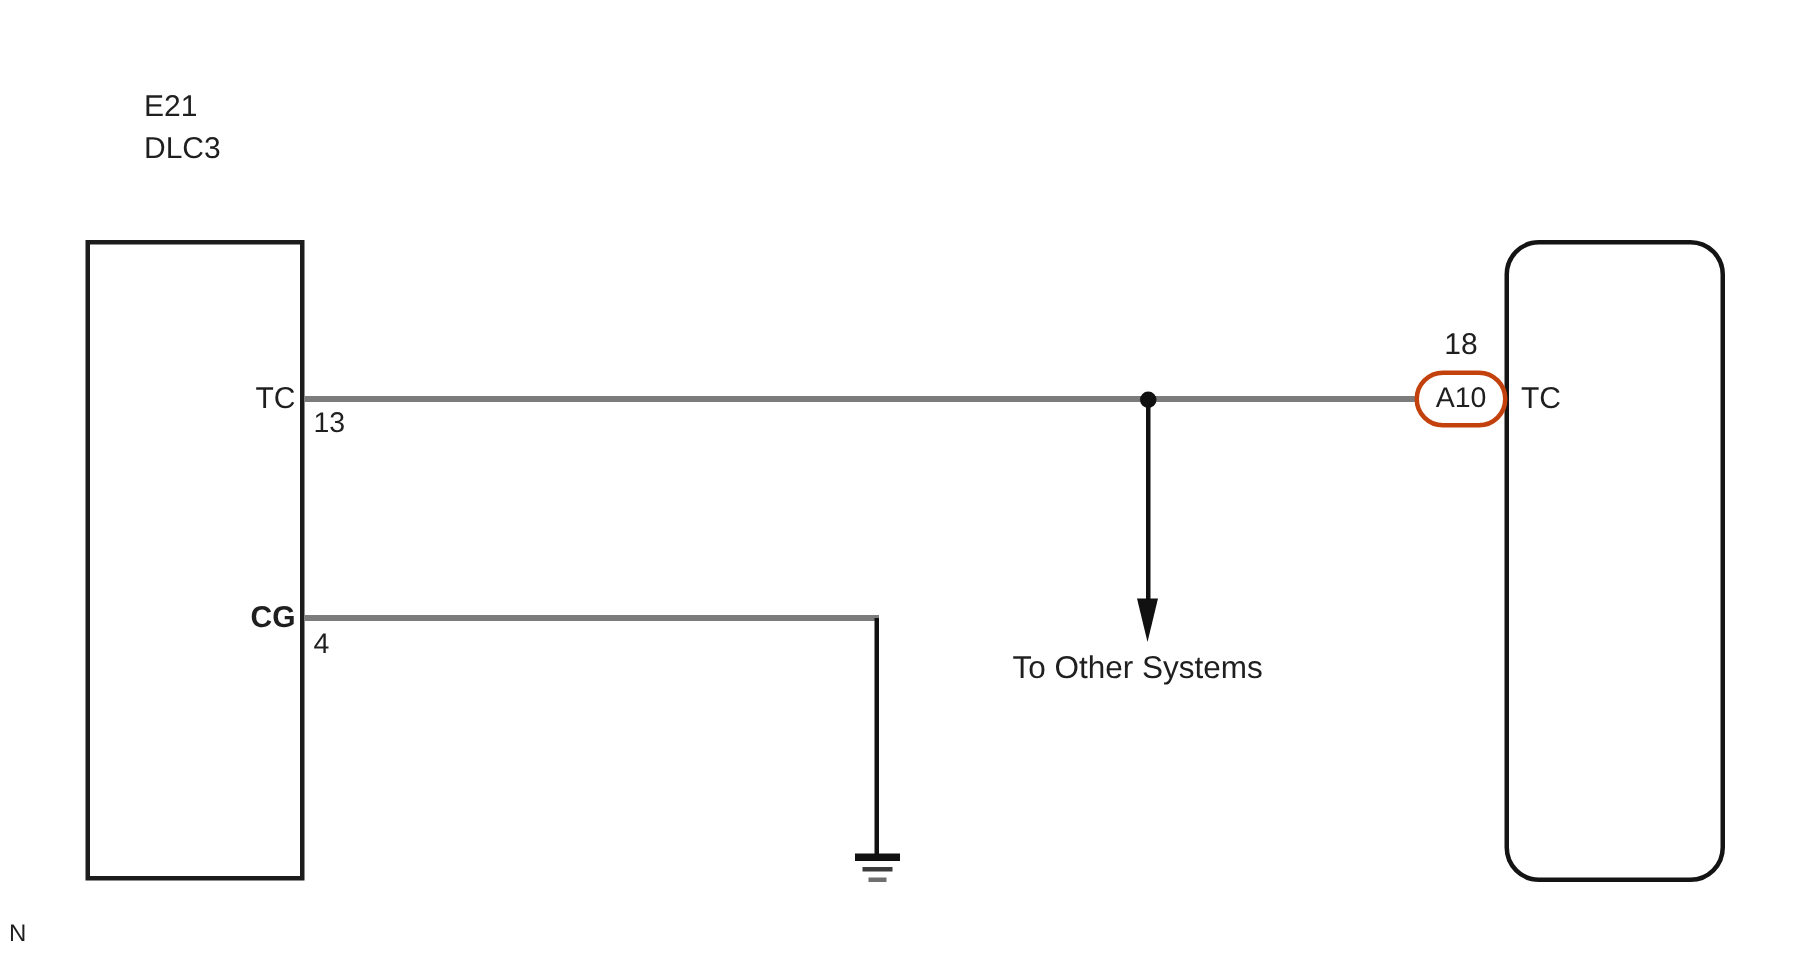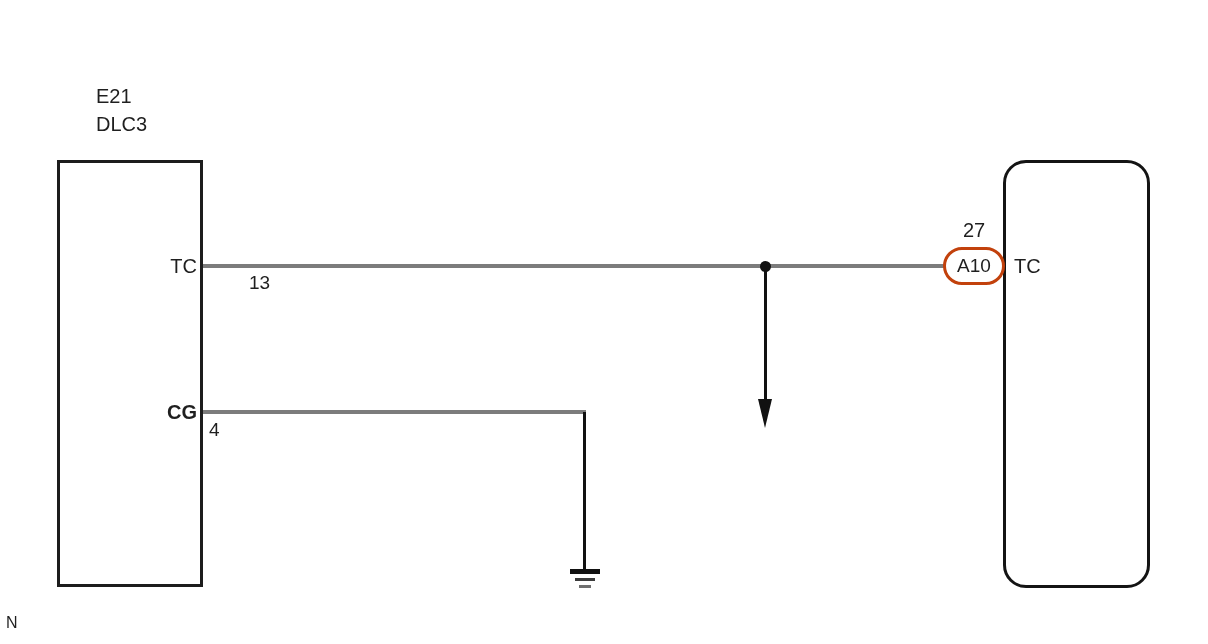--- a/index.html
+++ b/index.html
@@ -26,24 +26,24 @@
   .pin-num { font-size: 19px; line-height: 20px; }
 
   
   .dlc3-box {
     left: 57px; top: 160px;
     width: 146px; height: 427px;
     border: 3px solid #1c1c1c;
     box-sizing: border-box;
     background: #ffffff;
   }
-  .e21-label { left: 96px; top: 57px; line-height: 28px; margin-top: 25px; }
+  .e21-label { left: 96px; top: 57px; line-height: 28px; }
 
   .tc-pin-label { left: 96px; top: 255px; width: 101px; text-align: right; }
-  .tc-pin-num   { left: 209px; top: 273px; margin-left: 40px; }
+  .tc-pin-num   { left: 209px; top: 273px; }
   .cg-pin-label { left: 96px; top: 401px; width: 101px; text-align: right; font-weight: bold; }
   .cg-pin-num   { left: 209px; top: 420px; }
 
   
   .wire { background: #7c7c7c; }
   .tc-wire { left: 203px; top: 264px; width: 743px; height: 4px; }
   .cg-wire { left: 203px; top: 410px; width: 383px; height: 4px; }
 
   .junction-dot {
     left: 760px; top: 261px;
@@ -113,31 +113,32 @@
   <div class="abs lbl pin-num tc-pin-num">13</div>
 
   <div class="abs lbl cg-pin-label">CG</div>
   <div class="abs lbl pin-num cg-pin-num">4</div>
 
   <div class="abs wire tc-wire"></div>
 
   <div class="abs junction-dot"></div>
   <div class="abs branch-line"></div>
   <div class="abs arrow-down"></div>
+  <div class="abs lbl branch-label">To Other Systems</div>
 
   <div class="abs wire cg-wire"></div>
   <div class="abs ground-stem"></div>
   <div class="abs ground-icon">
     <div class="abs ground-bar1"></div>
     <div class="abs ground-bar2"></div>
     <div class="abs ground-bar3"></div>
   </div>
 
   <div class="abs ecm-box"></div>
-  <div class="abs lbl ecm-pin-num">27</div>
+  <div class="abs lbl ecm-pin-num">18</div>
   <div class="abs a10-oval">
       <span>A10</span>
     </div>
   <div class="abs lbl ecm-pin-label">TC</div>
 
   <div class="abs lbl corner-n">N</div>
 
 </div>
 
 </body></html>

